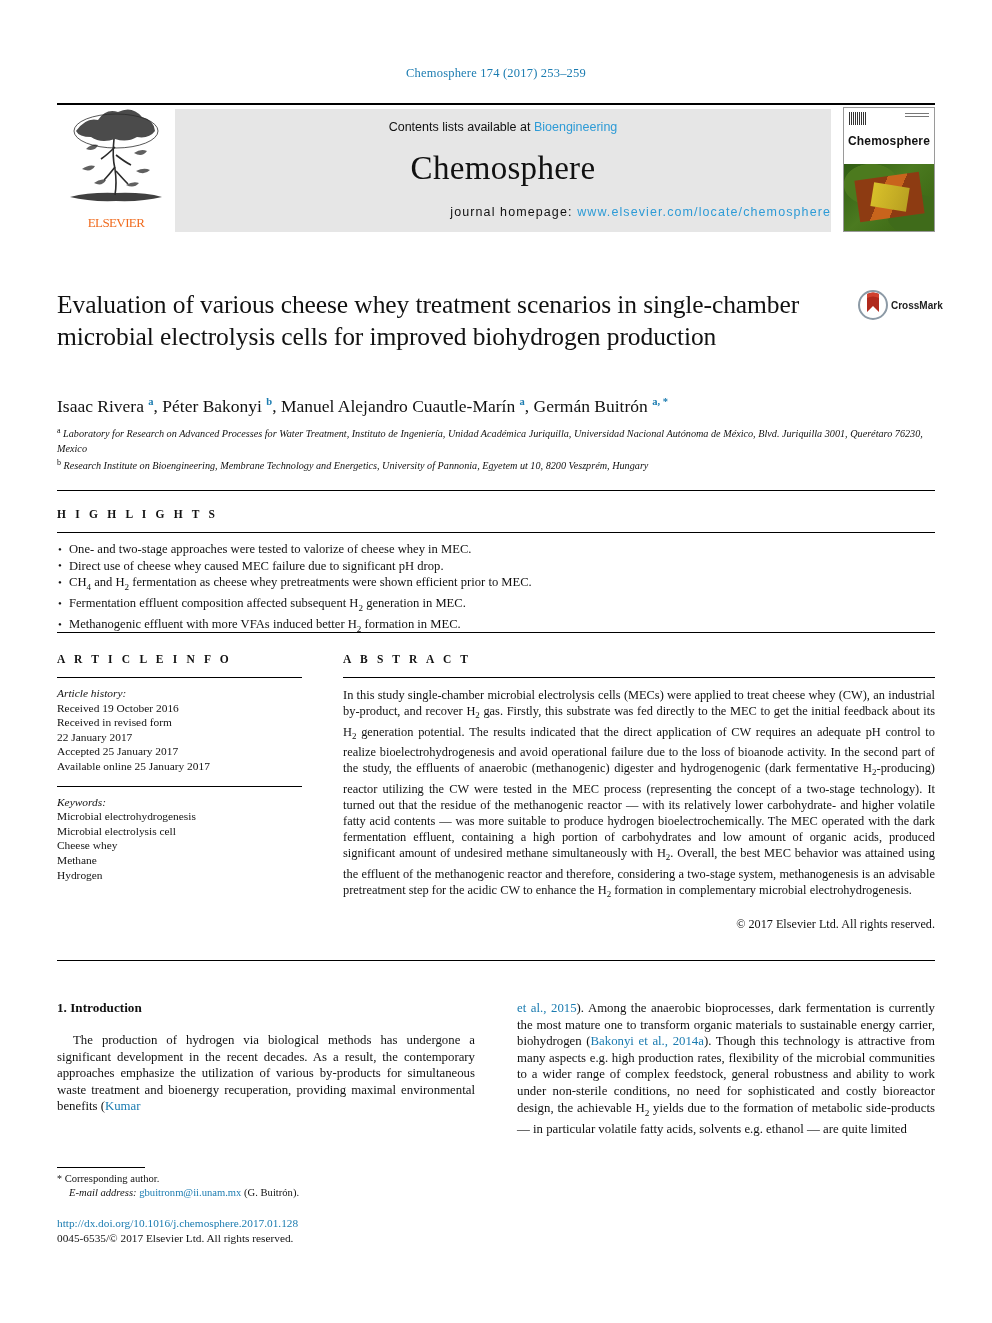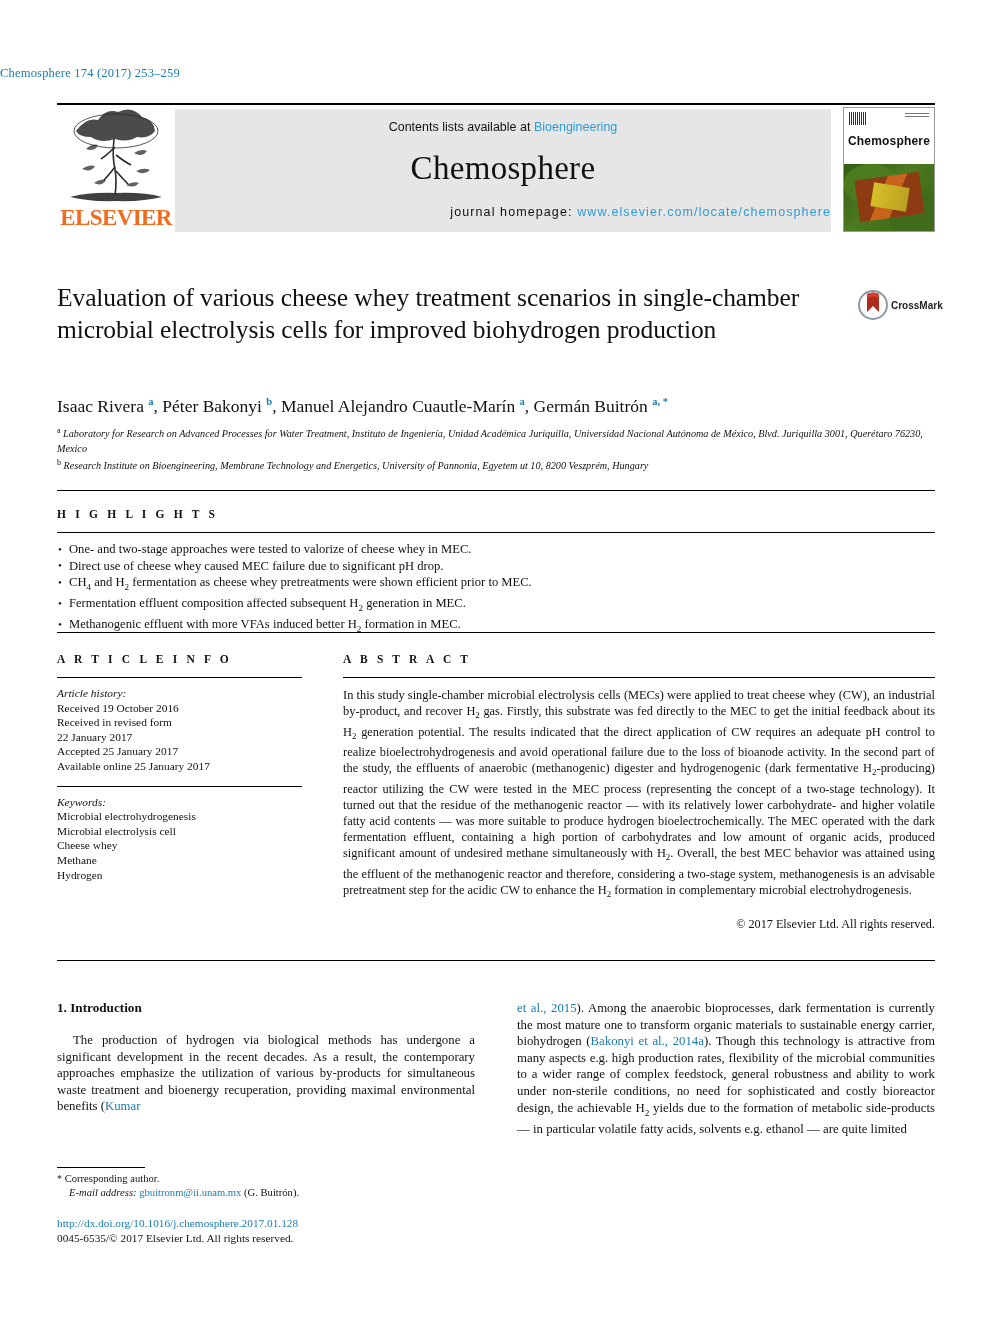--- a/index.html
+++ b/index.html
@@ -21,21 +21,21 @@
     position: relative;
     box-sizing: border-box;
   }
 
   
   .running-head {
     position: absolute;
     top: 66px;
     left: 0;
     width: 992px;
-    text-align: left;
+    text-align: center;
     font-size: 12.5px;
     color: #1a7bb0;
     letter-spacing: .2px;
   }
 
   
   .masthead {
     position: absolute;
     top: 103px;
     left: 57px;
@@ -56,24 +56,24 @@
     box-sizing: border-box;
   }
   .tree-svg { display: block; margin: 0 auto; }
   .elsevier-word {
     position: absolute;
     bottom: 5px;
     left: 0;
     width: 118px;
     text-align: center;
     font-family: "Liberation Serif", serif;
-    font-size: 23px;
+    font-size: 13px;
     letter-spacing: -0.6px;
     color: #f06b1e;
-    font-weight: 700;
+    font-weight: 400;
   }
   .masthead-center {
     flex: 1 1 auto;
     background: #e6e6e6;
     position: relative;
     margin: 4px 0 4px 0;
   }
   .contents-line {
     text-align: center;
     font-family: "Liberation Sans", sans-serif;
@@ -163,21 +163,21 @@
     position:absolute;
     left:31%; top:31%;
     width:40%; height:36%;
     background: linear-gradient(100deg,#d9c12a,#b8a021);
     transform: rotate(9deg);
   }
 
   
   .title-area {
     position: absolute;
-    top: 282px;
+    top: 289px;
     left: 57px;
     width: 790px;
   }
   .paper-title {
     font-family: "Liberation Serif", serif;
     font-size: 25.5px;
     line-height: 32px;
     font-weight: 400;
     color: #111;
     margin: 0;

